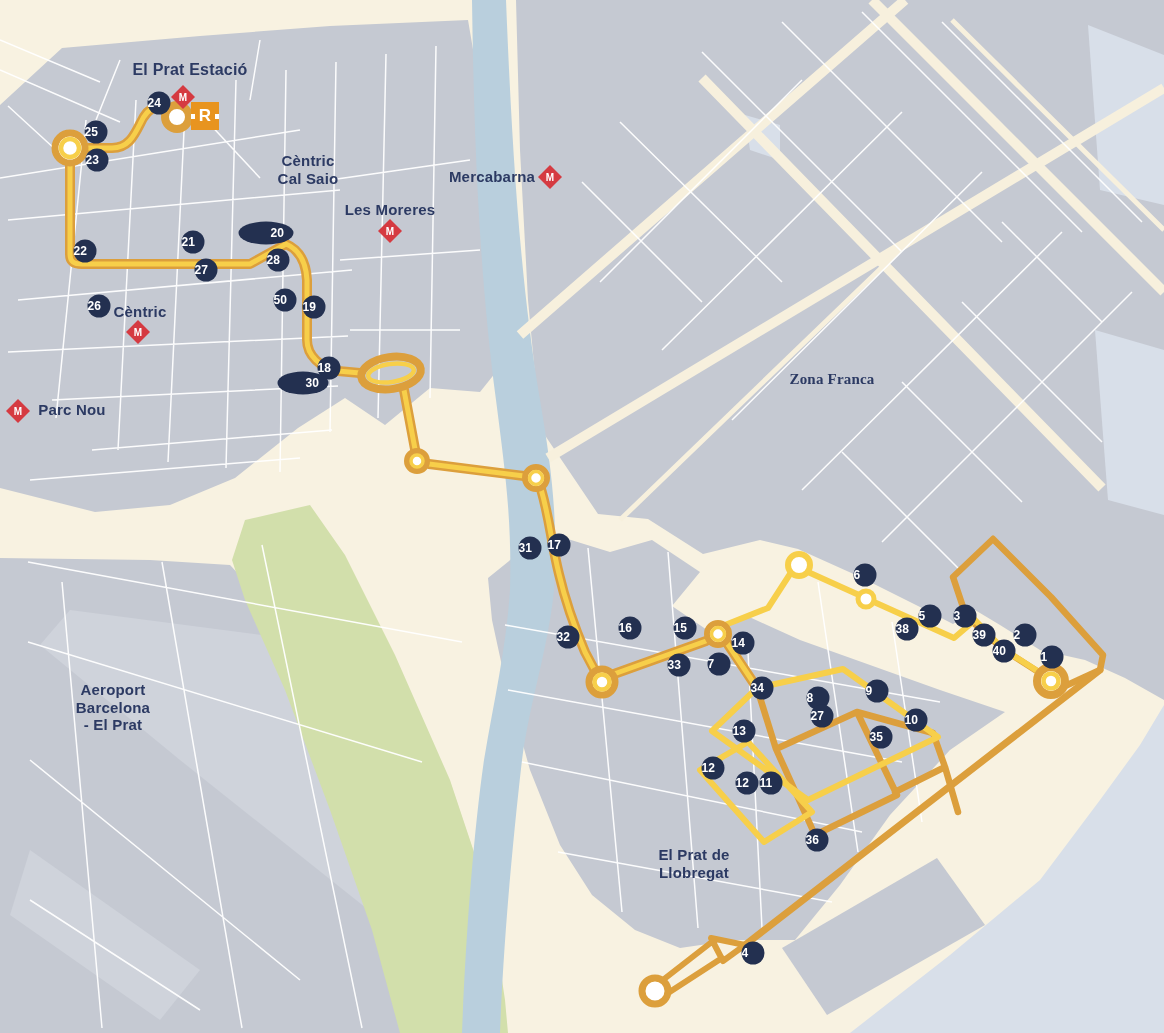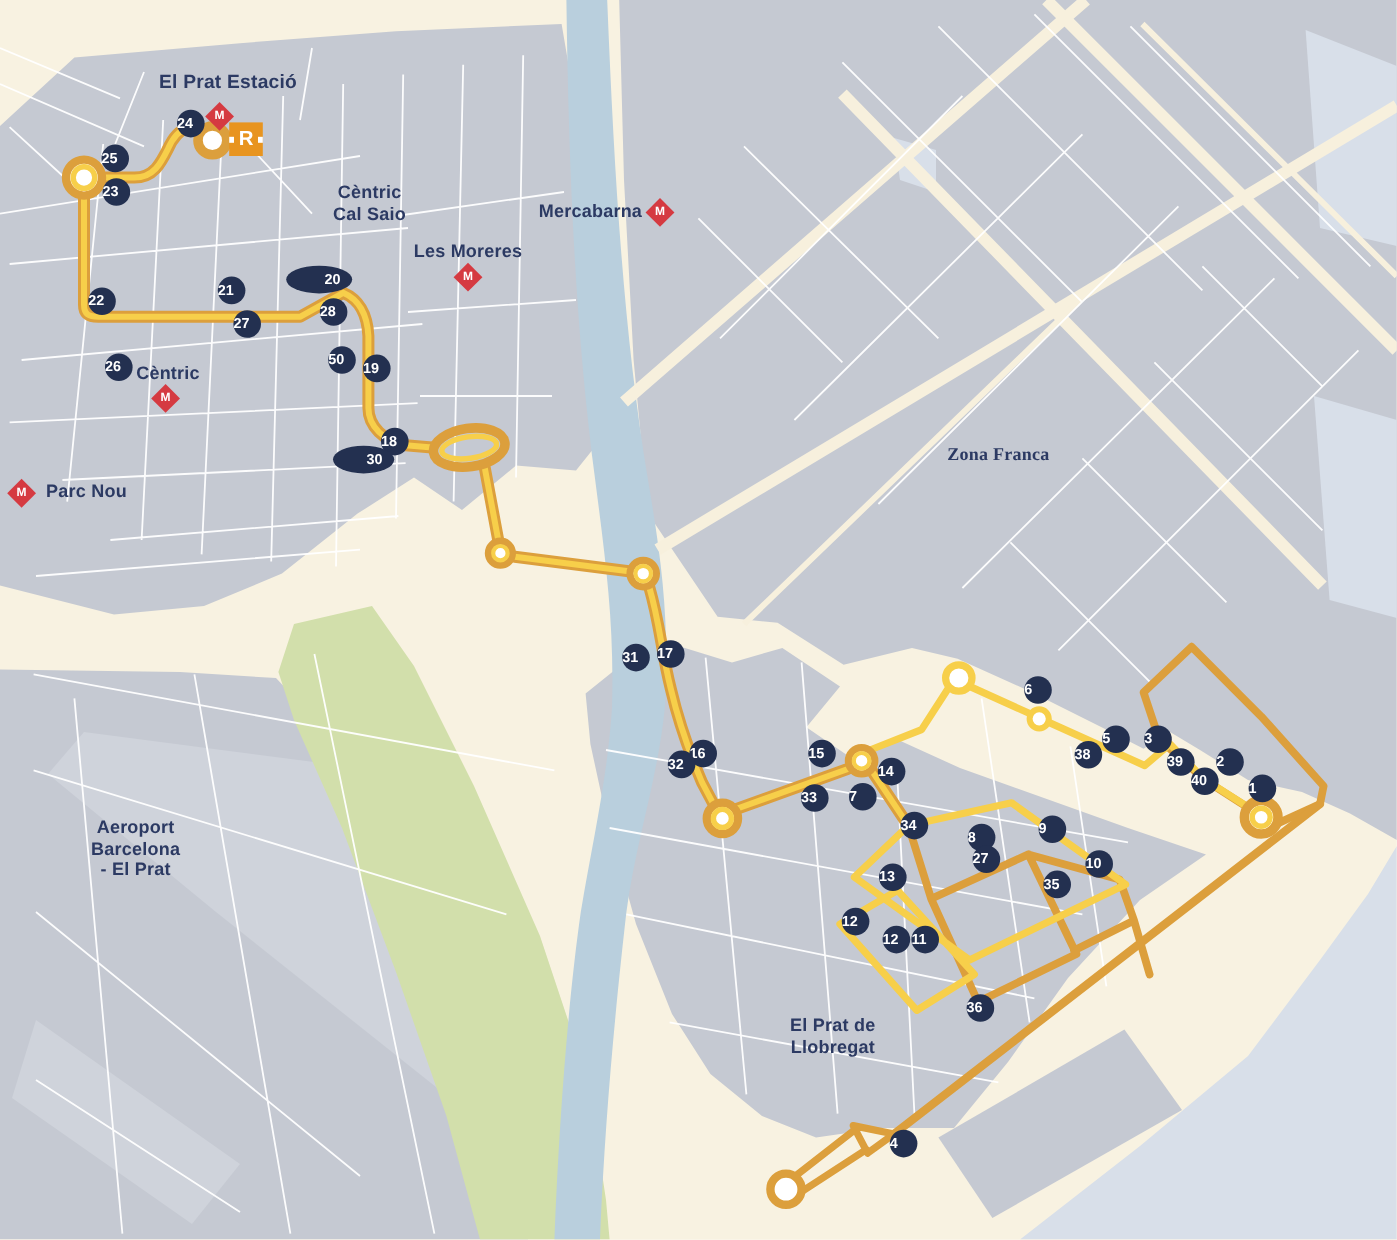--- a/index.html
+++ b/index.html
@@ -191,21 +191,21 @@
       <div class="stop-badge" style="left: 719px; top: 664px;">7</div>
       <div class="stop-badge" style="left: 818px; top: 698px;">8</div>
       <div class="stop-badge" style="left: 877px; top: 691px;">9</div>
       <div class="stop-badge" style="left: 916px; top: 720px;">10</div>
       <div class="stop-badge" style="left: 771px; top: 783px;">11</div>
       <div class="stop-badge" style="left: 713px; top: 768px;">12</div>
       <div class="stop-badge" style="left: 747px; top: 783px;">12</div>
       <div class="stop-badge" style="left: 744px; top: 731px;">13</div>
       <div class="stop-badge" style="left: 743px; top: 643px;">14</div>
       <div class="stop-badge" style="left: 685px; top: 628px;">15</div>
-      <div class="stop-badge" style="left: 586px; top: 628px;">16</div>
+      <div class="stop-badge" style="left: 630px; top: 628px;">16</div>
       <div class="stop-badge" style="left: 559px; top: 545px;">17</div>
       <div class="stop-badge" style="left: 329px; top: 368px;">18</div>
       <div class="stop-badge" style="left: 314px; top: 307px;">19</div>
       <div class="stop-badge" style="left: 266px; top: 233px; padding-left: 32px;">20</div>
       <div class="stop-badge" style="left: 193px; top: 242px;">21</div>
       <div class="stop-badge" style="left: 85px; top: 251px;">22</div>
       <div class="stop-badge" style="left: 97px; top: 160px;">23</div>
       <div class="stop-badge" style="left: 159px; top: 103px;">24</div>
       <div class="stop-badge" style="left: 96px; top: 132px;">25</div>
       <div class="stop-badge" style="left: 99px; top: 278px; margin-top: 28px;">26</div>

